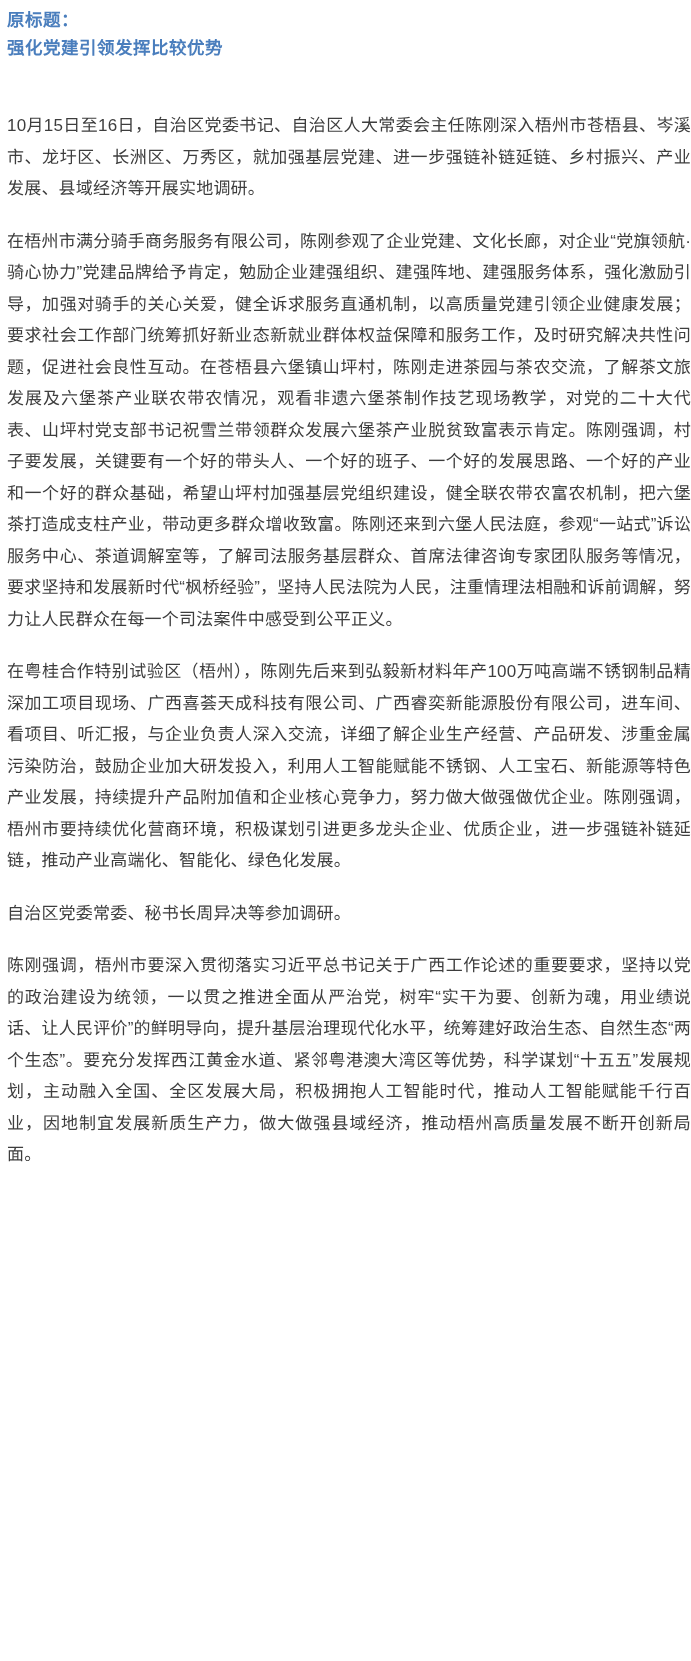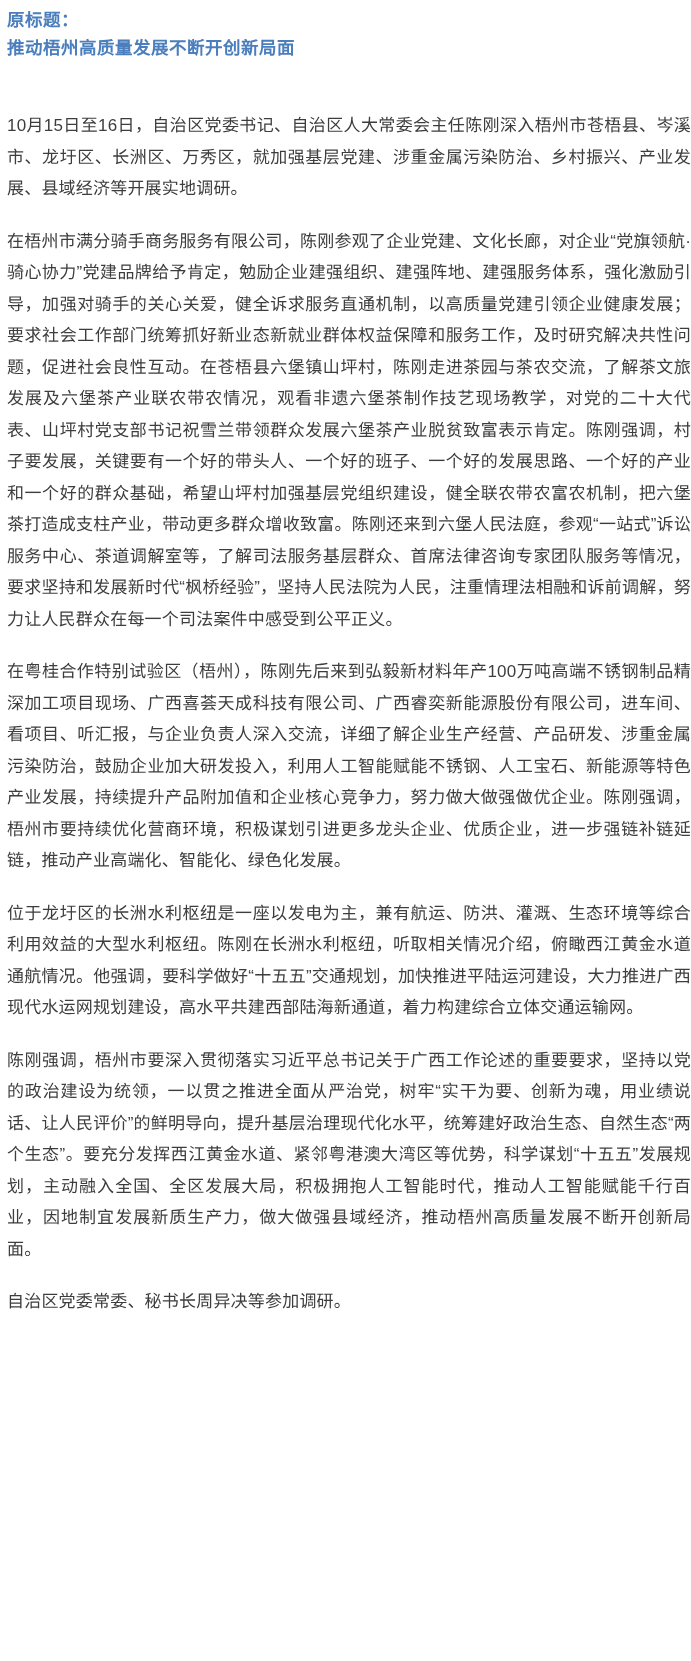--- a/index.html
+++ b/index.html
@@ -42,25 +42,24 @@
     margin-bottom: 0;
   }
 </style>
 </head>
 <body>
 
 <div class="page">
 
   <div class="article-header">
     <p class="title-line">原标题：</p>
-    <p class="title-line">推动梧州高质量发展不断开创新局面</p>
+    <p class="title-line">强化党建引领发挥比较优势</p>
   </div>
 
   <div class="article-body">
-    <p class="para">10月15日至16日，自治区党委书记、自治区人大常委会主任陈刚深入梧州市苍梧县、岑溪市、龙圩区、长洲区、万秀区，就加强基层党建、涉重金属污染防治、乡村振兴、产业发展、县域经济等开展实地调研。</p>
+    <p class="para">10月15日至16日，自治区党委书记、自治区人大常委会主任陈刚深入梧州市苍梧县、岑溪市、龙圩区、长洲区、万秀区，就加强基层党建、进一步强链补链延链、乡村振兴、产业发展、县域经济等开展实地调研。</p>
     <p class="para">在梧州市满分骑手商务服务有限公司，陈刚参观了企业党建、文化长廊，对企业“党旗领航·骑心协力”党建品牌给予肯定，勉励企业建强组织、建强阵地、建强服务体系，强化激励引导，加强对骑手的关心关爱，健全诉求服务直通机制，以高质量党建引领企业健康发展；要求社会工作部门统筹抓好新业态新就业群体权益保障和服务工作，及时研究解决共性问题，促进社会良性互动。在苍梧县六堡镇山坪村，陈刚走进茶园与茶农交流，了解茶文旅发展及六堡茶产业联农带农情况，观看非遗六堡茶制作技艺现场教学，对党的二十大代表、山坪村党支部书记祝雪兰带领群众发展六堡茶产业脱贫致富表示肯定。陈刚强调，村子要发展，关键要有一个好的带头人、一个好的班子、一个好的发展思路、一个好的产业和一个好的群众基础，希望山坪村加强基层党组织建设，健全联农带农富农机制，把六堡茶打造成支柱产业，带动更多群众增收致富。陈刚还来到六堡人民法庭，参观“一站式”诉讼服务中心、茶道调解室等，了解司法服务基层群众、首席法律咨询专家团队服务等情况，要求坚持和发展新时代“枫桥经验”，坚持人民法院为人民，注重情理法相融和诉前调解，努力让人民群众在每一个司法案件中感受到公平正义。</p>
     <p class="para">在粤桂合作特别试验区（梧州），陈刚先后来到弘毅新材料年产100万吨高端不锈钢制品精深加工项目现场、广西喜荟天成科技有限公司、广西睿奕新能源股份有限公司，进车间、看项目、听汇报，与企业负责人深入交流，详细了解企业生产经营、产品研发、涉重金属污染防治，鼓励企业加大研发投入，利用人工智能赋能不锈钢、人工宝石、新能源等特色产业发展，持续提升产品附加值和企业核心竞争力，努力做大做强做优企业。陈刚强调，梧州市要持续优化营商环境，积极谋划引进更多龙头企业、优质企业，进一步强链补链延链，推动产业高端化、智能化、绿色化发展。</p>
-    <p class="para">位于龙圩区的长洲水利枢纽是一座以发电为主，兼有航运、防洪、灌溉、生态环境等综合利用效益的大型水利枢纽。陈刚在长洲水利枢纽，听取相关情况介绍，俯瞰西江黄金水道通航情况。他强调，要科学做好“十五五”交通规划，加快推进平陆运河建设，大力推进广西现代水运网规划建设，高水平共建西部陆海新通道，着力构建综合立体交通运输网。</p>
+    <p class="para">自治区党委常委、秘书长周异决等参加调研。</p>
     <p class="para">陈刚强调，梧州市要深入贯彻落实习近平总书记关于广西工作论述的重要要求，坚持以党的政治建设为统领，一以贯之推进全面从严治党，树牢“实干为要、创新为魂，用业绩说话、让人民评价”的鲜明导向，提升基层治理现代化水平，统筹建好政治生态、自然生态“两个生态”。要充分发挥西江黄金水道、紧邻粤港澳大湾区等优势，科学谋划“十五五”发展规划，主动融入全国、全区发展大局，积极拥抱人工智能时代，推动人工智能赋能千行百业，因地制宜发展新质生产力，做大做强县域经济，推动梧州高质量发展不断开创新局面。</p>
-    <p class="para">自治区党委常委、秘书长周异决等参加调研。</p>
   </div>
 
 </div>
 
 </body></html>

